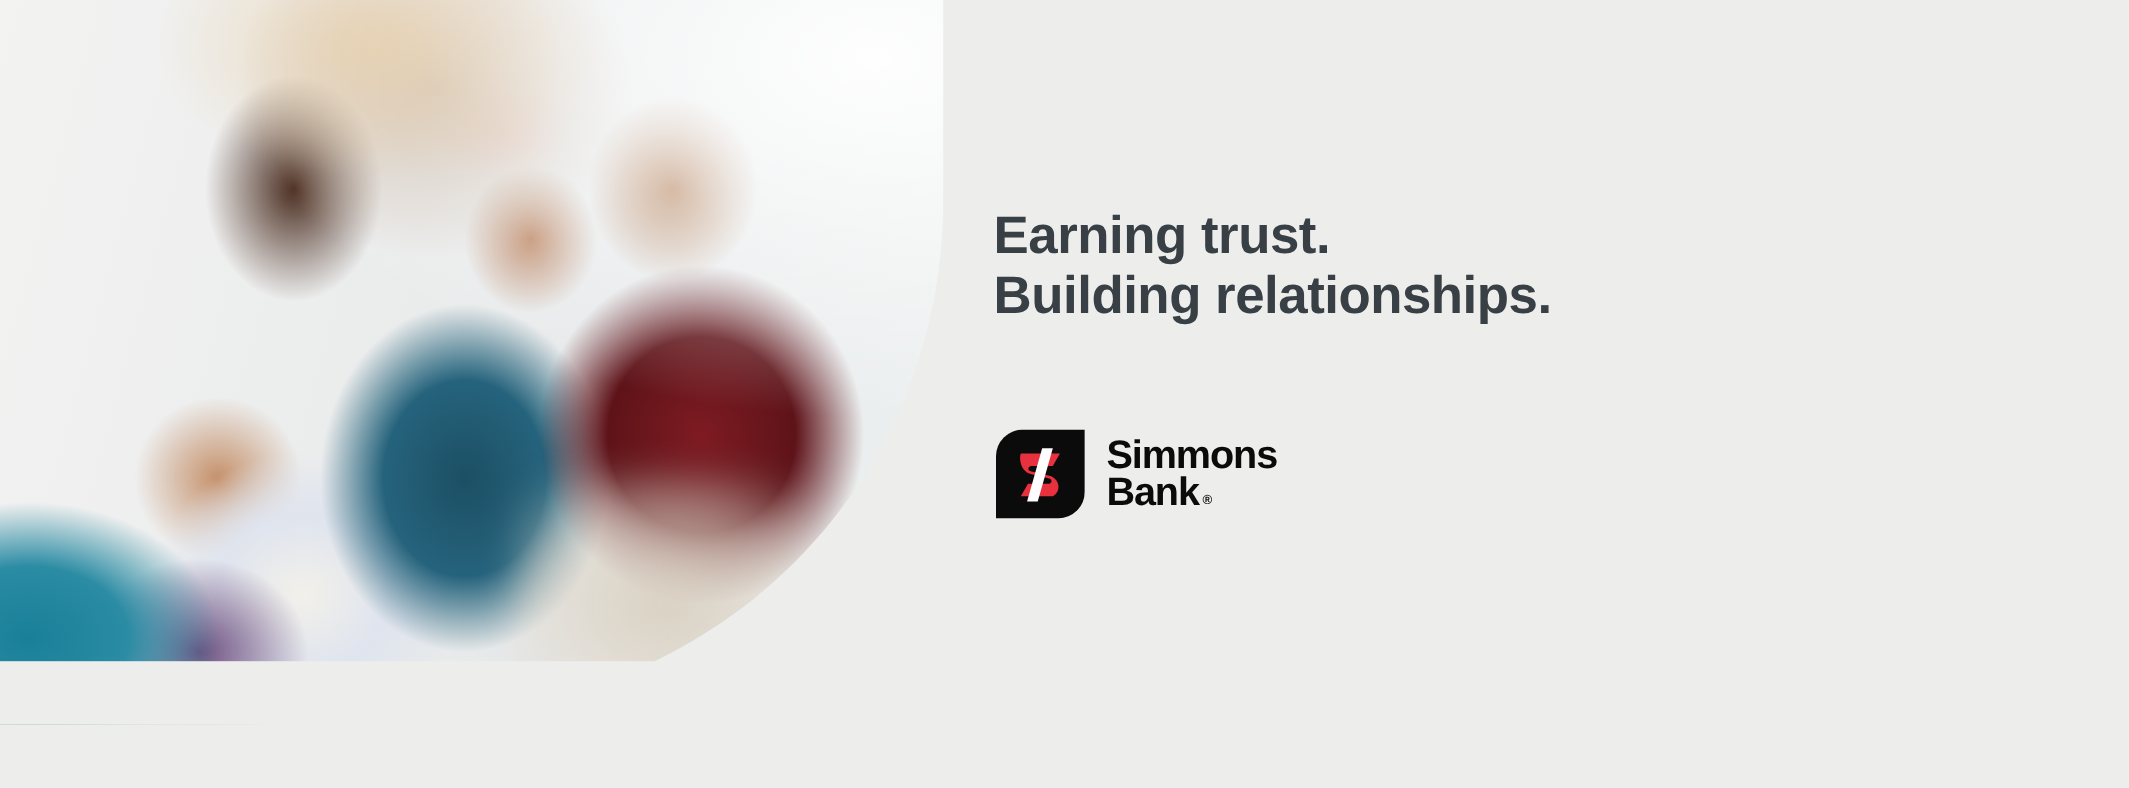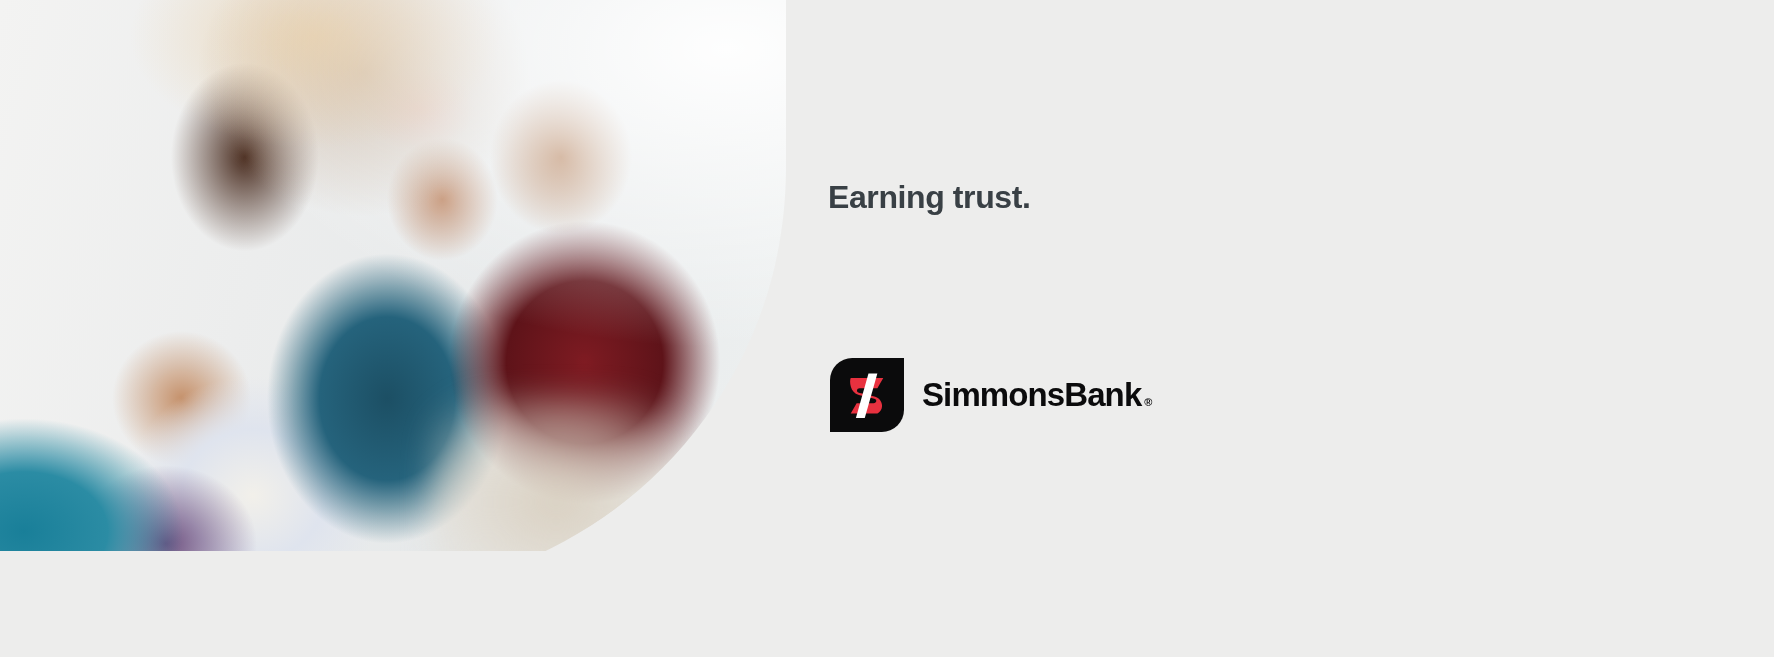--- a/index.html
+++ b/index.html
@@ -95,21 +95,21 @@
     top: 0;
     width: 900px;
     height: 657px;
   }
 
   .headline {
     position: absolute;
     top: 172px;
     left: 0;
     color: #394045;
-    font-size: 32px;
+    font-size: 44px;
     font-weight: bold;
     line-height: 50px;
     letter-spacing: -0.4px;
     white-space: nowrap;
   }
   .headline-line { display: block; }
 
   
   .logo-lockup {
     position: absolute;
@@ -122,20 +122,21 @@
 
   .logo-mark {
     width: 74px;
     height: 74px;
     flex: none;
     display: block;
   }
 
   .logo-wordmark {
     display: flex;
+    flex-direction: column;
     line-height: 0.93;
     color: #0b0b0c;
     font-weight: bold;
     font-size: 33px;
     letter-spacing: -0.9px;
   }
   .wordmark-row {
     display: flex;
     align-items: flex-end;
   }
@@ -177,20 +178,21 @@
                L 786,0 Z" fill="#ededec"></path>
     </svg>
 
     <div class="bottom-strip"></div>
   </div>
 
   <div class="content">
 
     <div class="headline">
       <span class="headline-line">Earning trust.</span>
+      <span class="headline-line">Building relationships.</span>
     </div>
 
     <div class="logo-lockup">
 
       <svg class="logo-mark" viewBox="0 0 100 100">
 
         <path d="M30,0 H100 V70 A30,30 0 0 1 70,100 H0 V30 A30,30 0 0 1 30,0 Z" fill="#0b0b0c"></path>
 
         <path d="M28,27 H72 L64,41 H40 C36,41 35,46 39,47 L60,52
                  C72,55 74,70 64,75 L28,75 L36,61 H59

